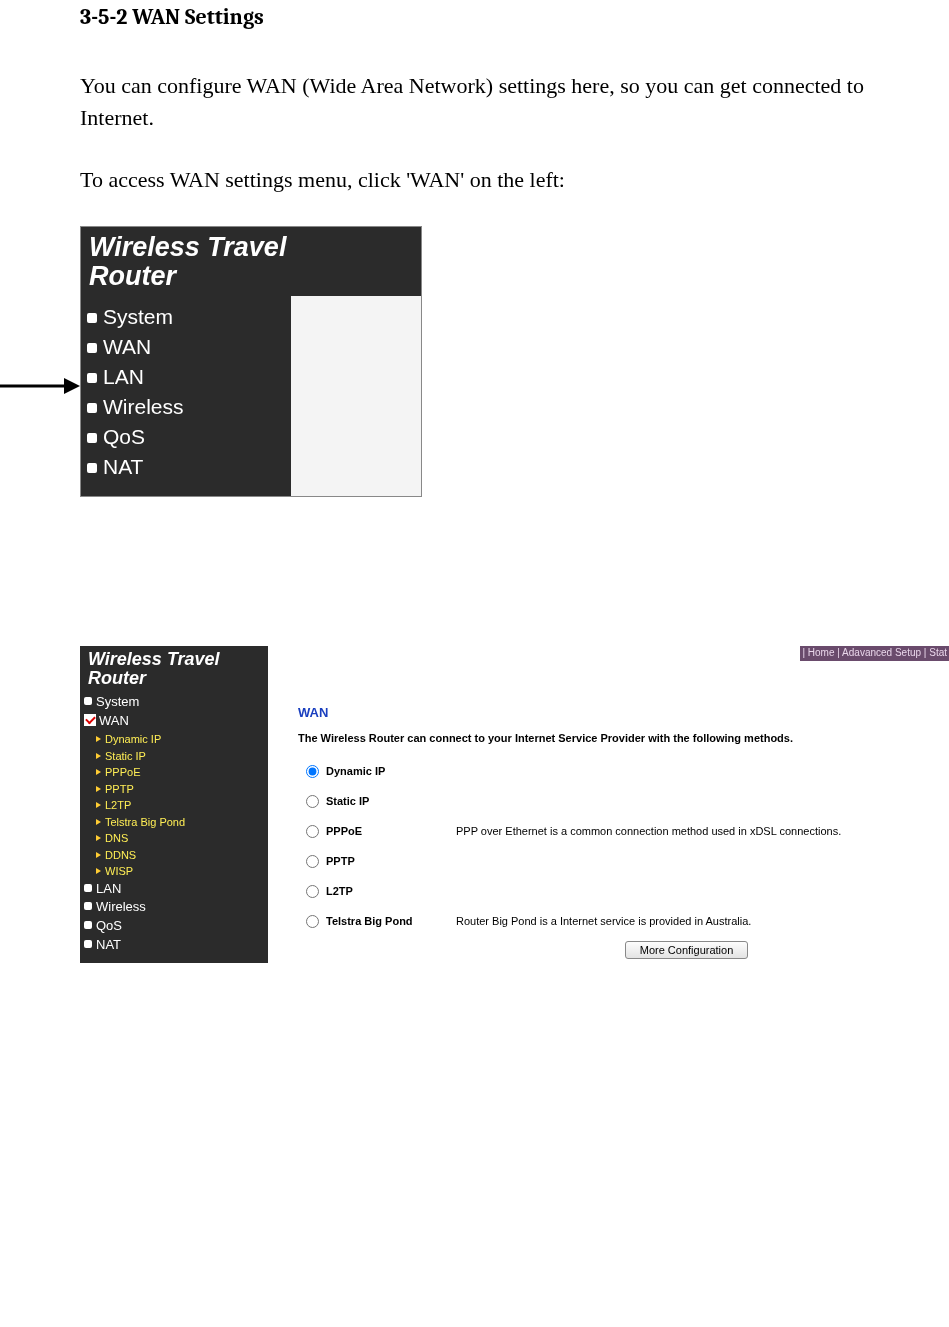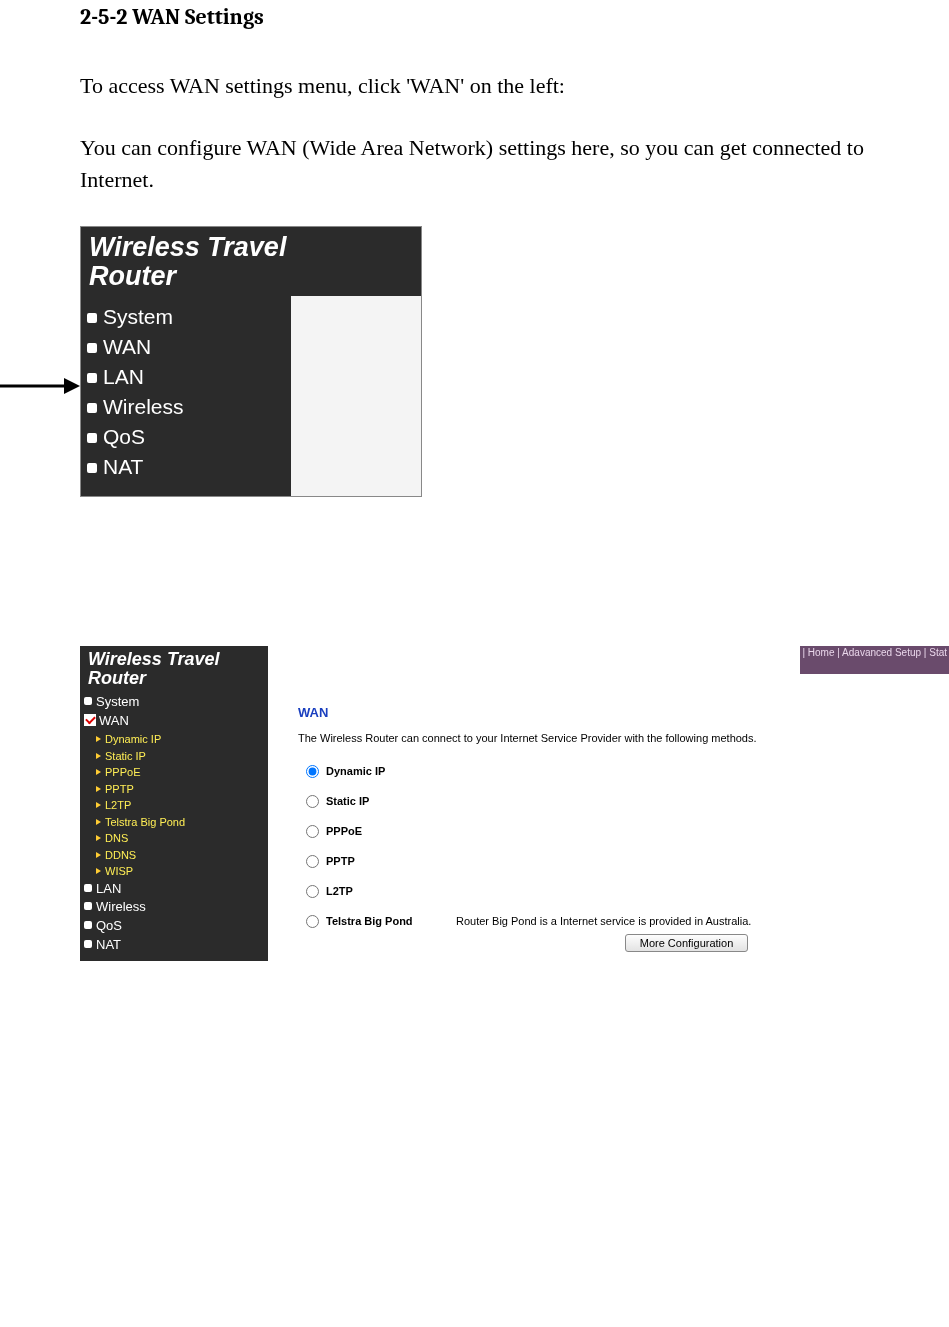--- a/index.html
+++ b/index.html
@@ -94,21 +94,21 @@
     border: 0;
     width: 869px;
     position: relative;
     font-family: Arial, sans-serif;
     font-size: 11px;
   }
   .shot2-topbar {
     position: absolute;
     right: 0;
     top: 0;
-    height: 28px;
+    height: 15px;
     background: #6a4b6c;
     color: #e9d6ea;
     font-size: 10px;
     padding: 0 2px;
     line-height: 14px;
   }
   .shot2-header {
     background: #2b2b2b;
     color: #fff;
     font-style: italic;
@@ -199,55 +199,56 @@
   }
   .wan-title {
     color: #1a3fbf;
     font-weight: bold;
     font-size: 13px;
     margin-bottom: 12px;
   }
   .wan-intro {
     font-size: 11px;
     margin-bottom: 16px;
+    font-weight: bold;
   }
   .opt-row {
     display:flex;
     align-items:flex-start;
     padding: 4px 0;
     font-size:11px;
   }
   .opt-row + .opt-row { margin-top:6px;}
   .opt-radio { width:28px; text-align:center; padding-top:1px;}
   .opt-radio input{margin:0;}
   .opt-label { width:130px; font-weight:bold; padding-top:1px;}
   .opt-desc  { flex:1; padding-right:4px; line-height:1.3;}
   .more-btn-wrap{
     text-align:center;
-    margin-top:0;
+    margin-top:7px;
     padding-left:130px;
   }
   .more-btn{
     font-size:11px;
     padding:2px 14px;
     border:1px solid #888;
     background:linear-gradient(#fdfdfd,#e3e3e3);
     border-radius:3px;
     cursor:pointer;
   }
 </style>
 </head>
 <body>
 
 <div class="page">
 
-  <div class="heading">2-5-2 WAN Settings</div>
-
+  <div class="heading">3-5-2 WAN Settings</div>
+
+  <p class="body-text">You can configure WAN (Wide Area Network) settings here, so you can get connected to Internet.</p>
   <p class="body-text">To access WAN settings menu, click 'WAN' on the left:</p>
-  <p class="body-text">You can configure WAN (Wide Area Network) settings here, so you can get connected to Internet.</p>
 
   <div class="shot1-wrap">
     <svg class="arrow-svg" viewBox="0 0 80 30">
       <line x1="0" y1="15" x2="68" y2="15" stroke="#000" stroke-width="3"></line>
       <polygon points="80,15 64,7 64,23" fill="#000"></polygon>
     </svg>
     <div class="shot1">
       <div class="shot1-header">
         <span>Wireless Travel</span><br>
         <span>Router</span>
@@ -311,20 +312,21 @@
               <div class="opt-radio"><input type="radio" name="wan" checked="" style=""></div>
               <div class="opt-label">Dynamic IP</div>
             </div>
             <div class="opt-row">
               <div class="opt-radio"><input type="radio" name="wan" style=""></div>
               <div class="opt-label">Static IP</div>
             </div>
             <div class="opt-row">
               <div class="opt-radio"><input type="radio" name="wan" style=""></div>
               <div class="opt-label">PPPoE</div>
+              <div class="opt-desc">PPP over Ethernet is a common connection method used in xDSL connections.</div>
             </div>
             <div class="opt-row">
               <div class="opt-radio"><input type="radio" name="wan" style=""></div>
               <div class="opt-label">PPTP</div>
             </div>
             <div class="opt-row">
               <div class="opt-radio"><input type="radio" name="wan" style=""></div>
               <div class="opt-label">L2TP</div>
             </div>
             <div class="opt-row">

